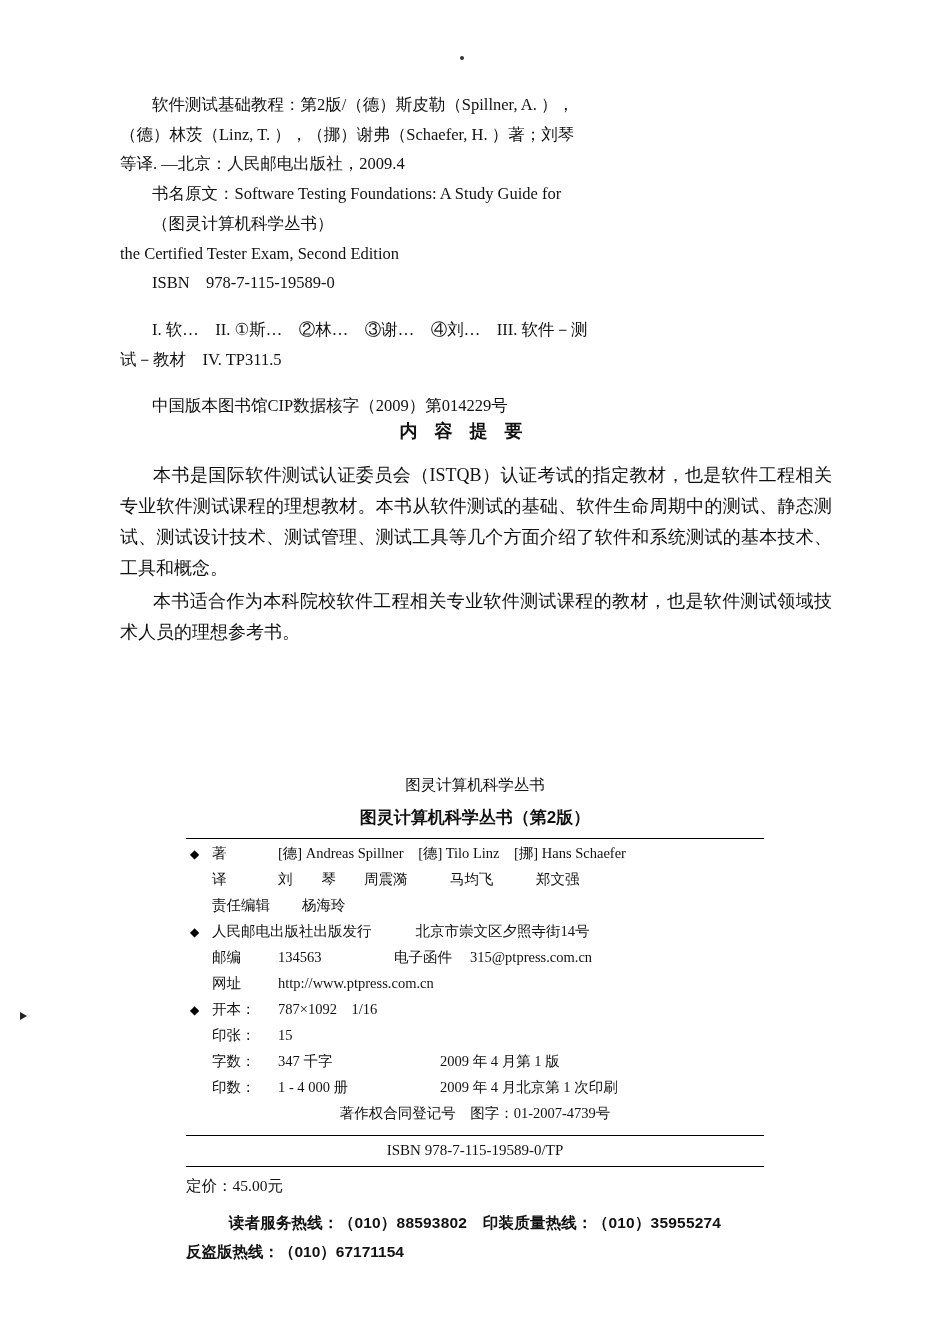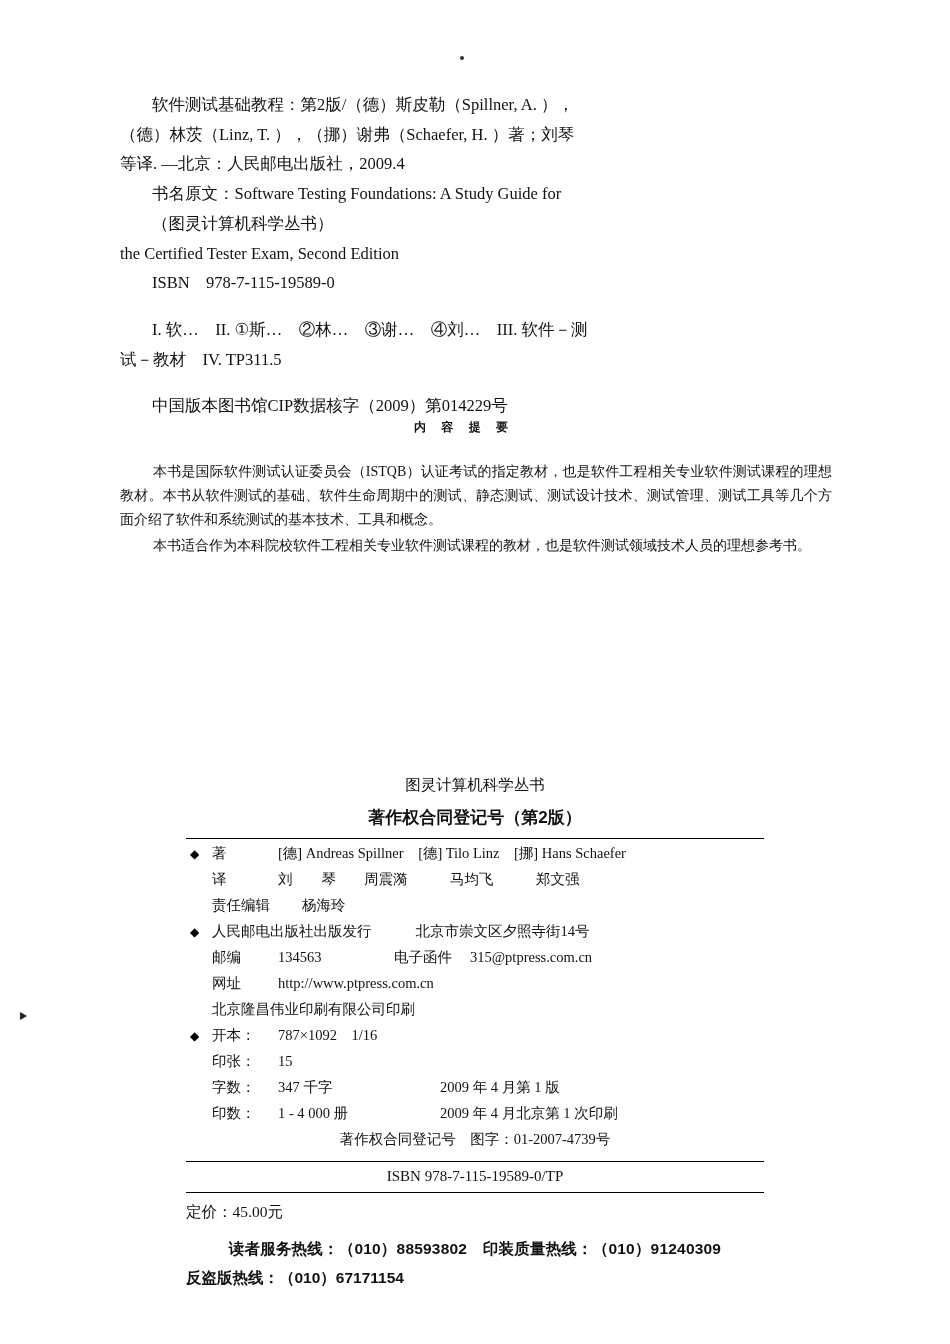--- a/index.html
+++ b/index.html
@@ -69,32 +69,32 @@
 
   
   .summary-head {
     position: absolute;
     left: 0;
     top: 419px;
     width: 928px;
     text-align: center;
     font-family: "Liberation Sans", sans-serif;
     font-weight: bold;
-    font-size: 12px;
+    font-size: 18px;
     letter-spacing: 6px;
   }
   .summary-body {
     position: absolute;
     left: 120px;
     top: 460px;
     width: 712px;
   }
   .summary-body p {
     margin: 0 0 2px 0;
-    font-size: 14px;
+    font-size: 18px;
     line-height: 1.72;
     text-align: justify;
     text-indent: 33px;
   }
 
   
   .colophon {
     position: absolute;
     left: 186px;
     top: 775px;
@@ -220,21 +220,21 @@
   </div>
 
   <div class="summary-head">内 容 提 要</div>
   <div class="summary-body">
     <p>本书是国际软件测试认证委员会（ISTQB）认证考试的指定教材，也是软件工程相关专业软件测试课程的理想教材。本书从软件测试的基础、软件生命周期中的测试、静态测试、测试设计技术、测试管理、测试工具等几个方面介绍了软件和系统测试的基本技术、工具和概念。</p>
     <p>本书适合作为本科院校软件工程相关专业软件测试课程的教材，也是软件测试领域技术人员的理想参考书。</p>
   </div>
 
   <div class="colophon">
     <div class="colo-series">图灵计算机科学丛书</div>
-    <div class="colo-title">著作权合同登记号（第2版）</div>
+    <div class="colo-title">图灵计算机科学丛书（第2版）</div>
 
     <div class="rule"></div>
 
     <div class="colo-rows">
 
       <div class="row">
         <span class="bullet">◆</span>
         <span class="lbl">著</span>
         <span class="val">[德] Andreas Spillner　[德] Tilo Linz　[挪] Hans Schaefer</span>
       </div>
@@ -266,24 +266,20 @@
         <span class="val">电子函件</span>
         <span class="val" style="margin-left:18px">315@ptpress.com.cn</span>
       </div>
 
       <div class="row">
         <span class="bullet"></span>
         <span class="lbl">网址</span>
         <span class="val">http://www.ptpress.com.cn</span>
       </div>
 
-      <div class="row">
-        <span class="bullet"></span>
-        <span class="val">北京隆昌伟业印刷有限公司印刷</span>
-      </div>
 
       <div class="row">
         <span class="bullet">◆</span>
         <span class="lbl">开本：</span>
         <span class="val">787×1092　1/16</span>
       </div>
 
       <div class="row">
         <span class="bullet"></span>
         <span class="lbl">印张：</span>
@@ -307,17 +303,17 @@
       <div class="center-line">著作权合同登记号　图字：01-2007-4739号</div>
 
     </div>
 
     <div class="rule"></div>
     <div class="isbn-line">ISBN 978-7-115-19589-0/TP</div>
     <div class="rule"></div>
 
     <div class="price-line">定价：45.00元</div>
 
-    <div class="hotline">读者服务热线：（010）88593802　印装质量热线：（010）91240309</div>
+    <div class="hotline">读者服务热线：（010）88593802　印装质量热线：（010）35955274</div>
     <div class="hotline2">反盗版热线：（010）67171154</div>
   </div>
 
 </div>
 
 </body></html>

